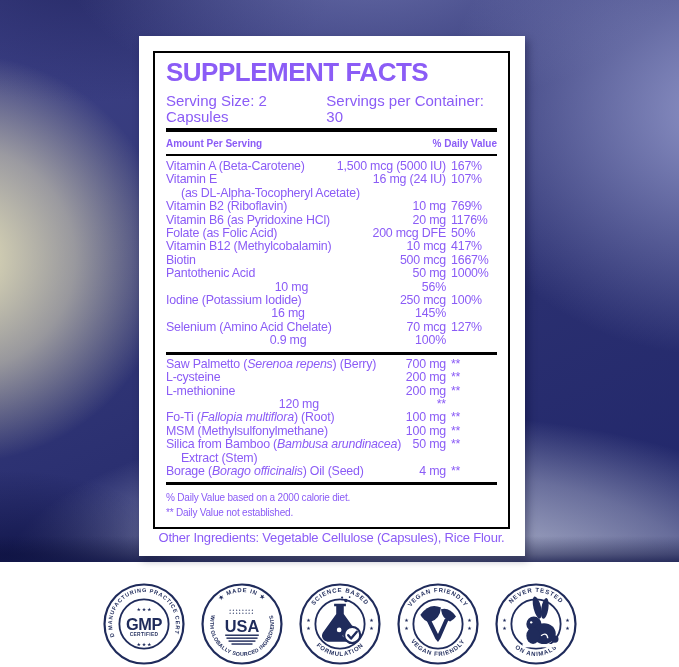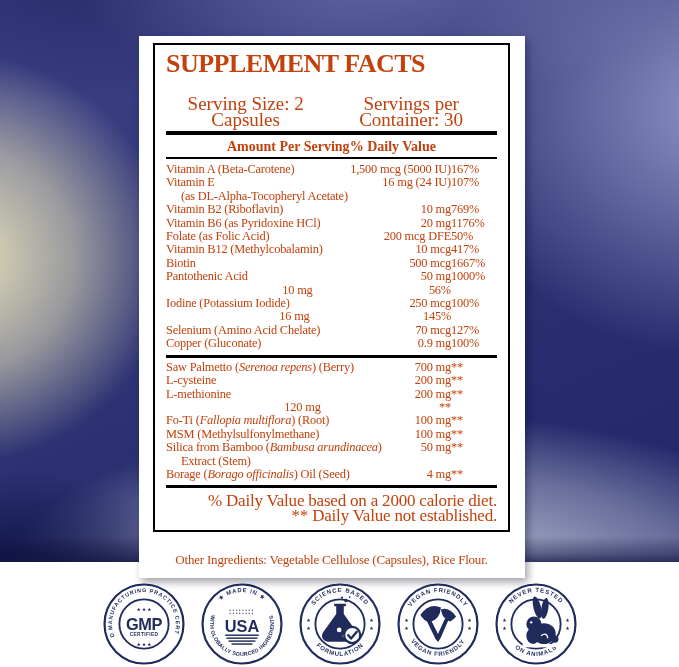--- a/index.html
+++ b/index.html
@@ -12,38 +12,38 @@
       radial-gradient(300px 190px at 2% 104%, rgba(10,14,62,0.92), rgba(10,14,62,0) 60%),
       radial-gradient(620px 250px at 62% 104%, rgba(209,214,227,0.95), rgba(209,214,227,0.4) 45%, rgba(209,214,227,0) 68%),
       radial-gradient(480px 420px at 106% 20%, rgba(158,164,212,0.85), rgba(158,164,212,0) 58%),
       radial-gradient(520px 260px at 55% -8%, rgba(120,126,180,0.7), rgba(120,126,180,0) 60%),
       radial-gradient(420px 220px at 12% -6%, rgba(32,35,92,0.75), rgba(32,35,92,0) 62%),
       linear-gradient(156deg,#3d4188 0%, #343979 34%, #2a2f70 62%, #20266a 100%);}
   .bg-blue::after{content:"";position:absolute;left:0;bottom:0;width:100%;height:26px;
       background:linear-gradient(to bottom, rgba(12,16,60,0) 0%, rgba(12,16,60,0.45) 70%, rgba(16,21,70,0.75) 100%);}
   
   .label{position:absolute;left:139px;top:36px;width:386px;background:#fff;
-         box-sizing:border-box;padding:7px 15px 11px 14px;
-         box-shadow:3px 4px 8px rgba(5,8,40,0.38);color:#c2410c;font-family:Liberation Serif, serif;}
+         box-sizing:border-box;padding:15px 15px 11px 14px;
+         box-shadow:3px 4px 8px rgba(5,8,40,0.38);color:#8b5cf6;}
   .facts-box{border:2px solid #000;padding:5px 11px 6px 11px;}
   .title{font-size:26px;line-height:28px;font-weight:bold;letter-spacing:-0.5px;margin:0;}
-  .serv-row{display:flex;justify-content:space-between;font-size:19px;line-height:16px;margin-top:18px;text-align:center;}
+  .serv-row{display:flex;justify-content:space-between;font-size:15px;line-height:16px;margin-top:7px;}
   .rule-a{height:3.5px;background:#000;margin-top:3px;}
-  .col-head{display:flex;justify-content:center;font-weight:bold;font-size:14px;
+  .col-head{display:flex;justify-content:space-between;font-weight:bold;font-size:10px;
             line-height:15px;padding:4px 0 3px 0;}
   .rule-b{height:2.5px;background:#000;margin-bottom:4px;}
   .rows{font-size:12.4px;line-height:13.4px;letter-spacing:-0.2px;}
-  .row{display:grid;grid-template-columns:1fr auto 46px;white-space:nowrap;}
+  .row{display:grid;grid-template-columns:1fr auto 46px;column-gap:5px;white-space:nowrap;}
   .row .a{text-align:center;}
   .row .d{text-align:left;}
   .row .sub{grid-column:1/4;padding-left:15px;}
   .it{font-style:italic;}
   .divider{height:3px;background:#000;margin:4px 0 3px 0;}
-  .footnotes{font-size:17px;line-height:14.2px;letter-spacing:-0.2px;padding:3px 0 1px 0;text-align:right;}
-  .other-ing{font-size:13px;line-height:15px;text-align:center;margin-top:20px;letter-spacing:-0.2px;}
+  .footnotes{font-size:10px;line-height:14.2px;letter-spacing:-0.2px;padding:3px 0 1px 0;}
+  .other-ing{font-size:13px;line-height:15px;text-align:center;margin-top:1px;letter-spacing:-0.2px;}
   
   .badges{position:absolute;left:0;top:582px;width:679px;display:flex;justify-content:center;gap:14px;}
   .badge{width:84px;height:84px;}
   .badge svg{display:block;width:84px;height:84px;}
 </style>
 </head>
 <body>
 
 <div class="stage">
   <div class="bg-blue"></div>
@@ -139,21 +139,20 @@
   </div>
 
   <div class="row">
     <span class="n"><span>Selenium (Amino Acid Chelate)</span></span>
     <span class="a">70 mcg</span>
     <span class="d">127%</span>
 
   </div>
 
   <div class="row">
-    <span class="n"><span>Copper (Gluconate)</span></span>
     <span class="a">0.9 mg</span>
     <span class="d">100%</span>
 
   </div>
 </div>
       <div class="divider"></div>
       <div class="rows" id="botanical-rows">
   <div class="row">
     <span class="n"><span>Saw Palmetto (</span><span class="it">Serenoa repens</span><span>) (Berry)</span></span>
     <span class="a">700 mg</span>

